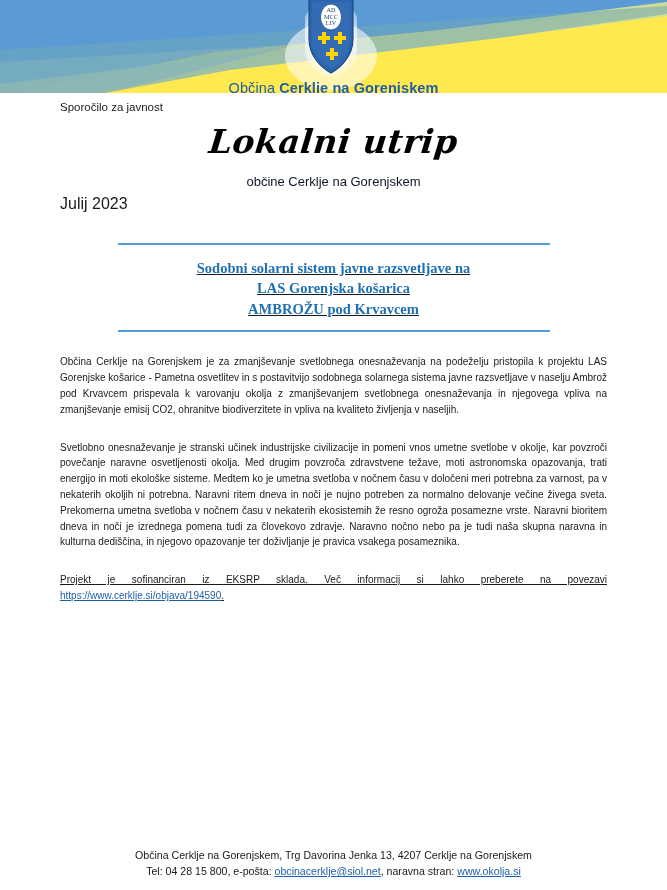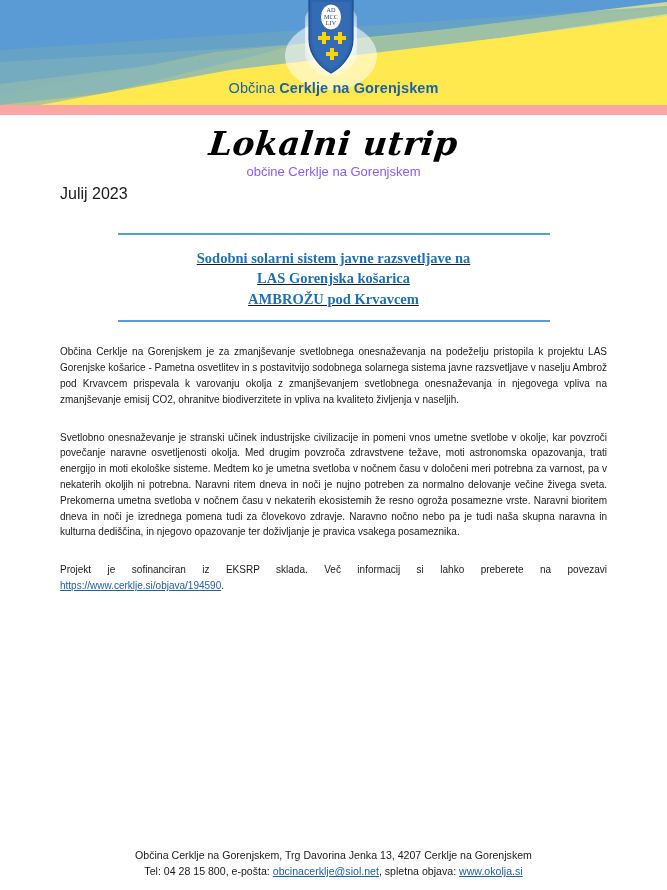--- a/index.html
+++ b/index.html
@@ -13,21 +13,21 @@
     font-family: "Liberation Sans", sans-serif;
     color: #1a1a1a;
     overflow: hidden;
     position: relative;
   }
 
   
   .banner {
     position: relative;
     width: 667px;
-    height: 115px;
+    height: 93px;
     background: #fca5a5;
     overflow: hidden;
   }
   .banner-shape {
     position: absolute;
     left: 0;
     top: 0;
     width: 667px;
     height: 105px;
   }
@@ -79,23 +79,23 @@
     font-style: italic;
     font-weight: bold;
     font-size: 33px;
     letter-spacing: .5px;
     color: #000000;
     line-height: 1.05;
     transform: skewX(-6deg);
     display: inline-block;
   }
   .masthead-sub {
-    margin-top: 2px;
+    margin-top: 14px;
     font-size: 13px;
-    color: #8b5cf6;
+    color: #0f172a;
   }
 
   .issue-date {
     margin-top: 6px;
     font-size: 16px;
     color: #1a1a1a;
   }
 
   
   .headline-block {
@@ -123,21 +123,21 @@
   .article {
     margin-top: 22px;
   }
   .article p {
     margin: 0 0 22px 0;
     font-size: 10px;
     line-height: 1.58;
     text-align: justify;
     color: #1a1a1a;
   }
-  .article p:last-child { margin-bottom: 0; }
+  .article p:last-child { margin-bottom: 0; text-decoration: underline; }
 
   a.link {
     color: #1F5FA9;
     text-decoration: underline;
   }
 
   
   .footer {
     position: absolute;
     left: 0;
@@ -197,20 +197,21 @@
     </svg>
   </div>
 
   <div class="banner-title">
     <span>Občina </span><span class="bold">Cerklje na Gorenjskem</span>
   </div>
 </div>
 
 <div class="page">
 
+  <div class="kicker">Sporočilo za javnost</div>
 
   <div class="masthead">
     <div class="masthead-script">Lokalni utrip</div>
     <div class="masthead-sub">občine Cerklje na Gorenjskem</div>
   </div>
 
   <div class="issue-date">Julij 2023</div>
 
   <div class="headline-block">
     <div class="rule"></div>
@@ -224,14 +225,14 @@
 
   <div class="article">
     <p>Občina Cerklje na Gorenjskem je za zmanjševanje svetlobnega onesnaževanja na podeželju pristopila k projektu  LAS Gorenjske košarice - Pametna osvetlitev in s postavitvijo sodobnega solarnega sistema javne razsvetljave v naselju Ambrož pod Krvavcem prispevala k varovanju okolja z zmanjševanjem svetlobnega onesnaževanja in njegovega vpliva na zmanjševanje emisij CO2, ohranitve biodiverzitete in vpliva na kvaliteto življenja v naseljih.</p>
     <p>Svetlobno onesnaževanje je stranski učinek industrijske civilizacije in pomeni vnos umetne svetlobe v okolje, kar povzroči povečanje naravne osvetljenosti okolja. Med drugim povzroča zdravstvene težave, moti astronomska opazovanja, trati energijo in moti ekološke sisteme. Medtem ko je umetna svetloba v nočnem času v določeni meri potrebna za varnost, pa v nekaterih okoljih ni potrebna. Naravni ritem dneva in noči je nujno potreben za normalno delovanje večine živega sveta. Prekomerna umetna svetloba v nočnem času v nekaterih ekosistemih že resno ogroža posamezne vrste. Naravni bioritem dneva in noči je izrednega pomena tudi za človekovo zdravje. Naravno nočno nebo pa je tudi naša skupna naravna in kulturna dediščina, in njegovo opazovanje ter doživljanje je pravica vsakega posameznika.</p>
     <p><span>Projekt je sofinanciran iz EKSRP sklada. Več informacij si lahko preberete na povezavi </span><a class="link" href="#">https://www.cerklje.si/objava/194590</a><span>.</span></p>
   </div>
 </div>
 
 <div class="footer">
   <div>Občina Cerklje na Gorenjskem, Trg Davorina Jenka 13, 4207 Cerklje na Gorenjskem</div>
-  <div><span>Tel: 04 28 15 800, e-pošta: </span><a href="#">obcinacerklje@siol.net</a><span>, spletna objava: </span><a href="#">www.okolja.si</a></div>
+  <div><span>Tel: 04 28 15 800, e-pošta: </span><a href="#">obcinacerklje@siol.net</a><span>, naravna stran: </span><a href="#">www.okolja.si</a></div>
 </div>
 
 </body></html>

